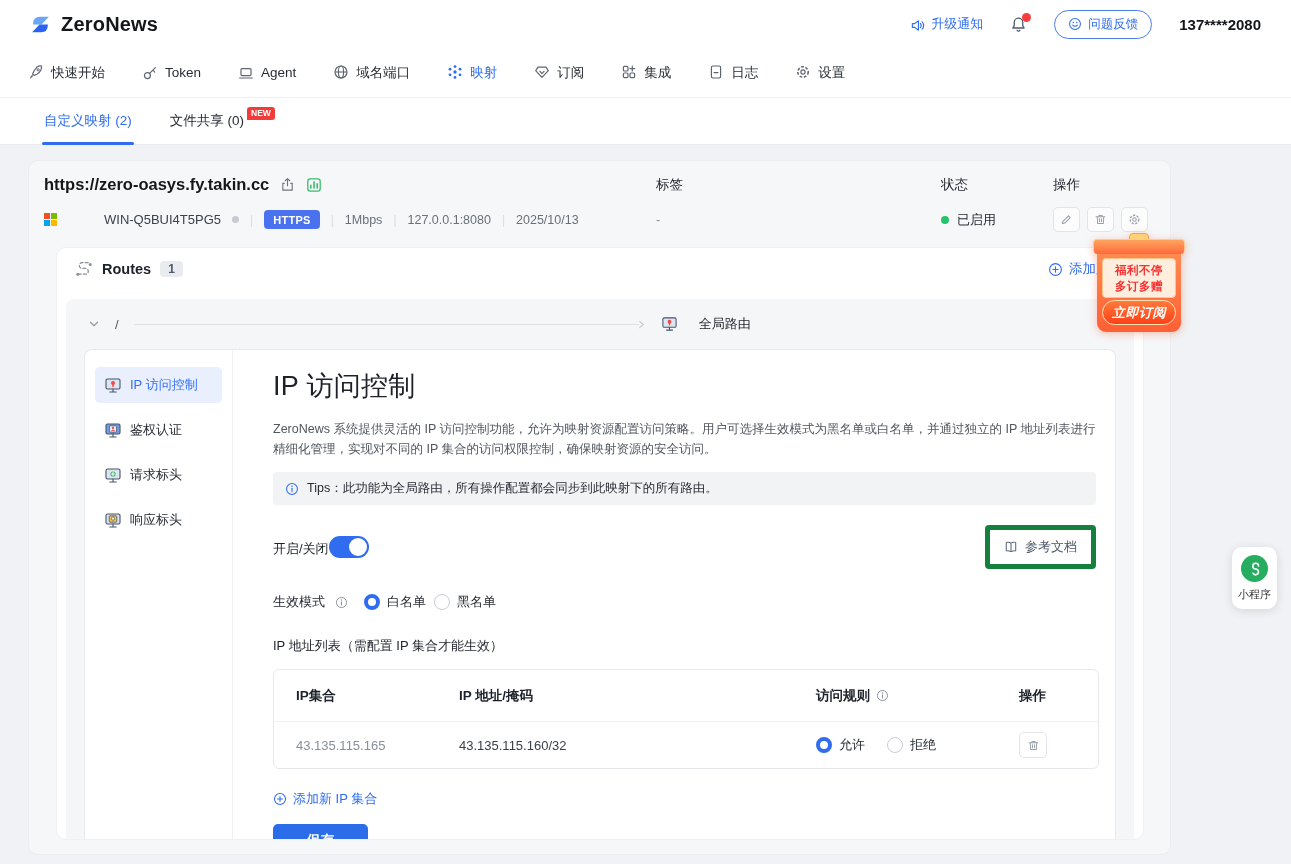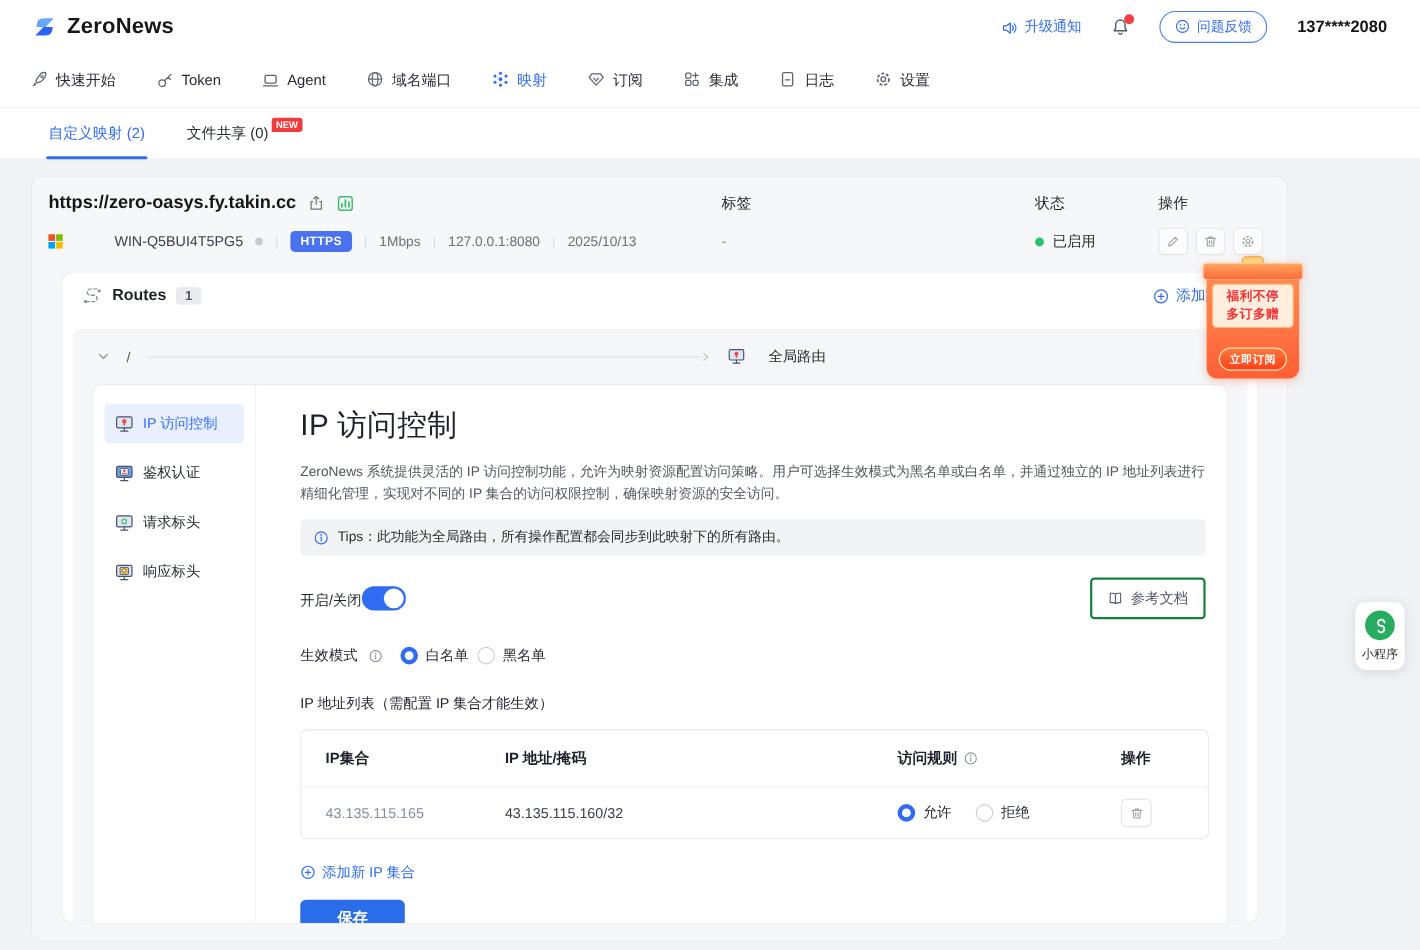--- a/index.html
+++ b/index.html
@@ -80,21 +80,21 @@
   .main h1 { font-size:27px; font-weight:500; color:#1d2129; letter-spacing:.3px; }
   .desc { margin-top:15px; font-size:12.5px; line-height:1.6; color:#51565f; }
   .tips { margin-top:13px; background:#f2f3f5; border-radius:4px; padding:8px 12px; display:flex; align-items:center; gap:8px; font-size:12.5px; color:#272c33; }
   .tips .ic { color:#2f6cf0; display:flex; }
 
   .toggle-row { margin-top:20px; display:flex; align-items:center; justify-content:space-between; }
   .lab { font-size:13px; color:#1d2129; }
   .tr-left { display:flex; align-items:flex-end; }
   .toggle { width:40px; height:22px; border-radius:11px; background:#2f6cf0; position:relative; cursor:pointer; }
   .toggle .knob { position:absolute; top:2px; right:2px; width:18px; height:18px; border-radius:50%; background:#fff; }
-  .doc-btn { display:flex; align-items:center; gap:7px; border:2px solid #15803d; border-radius:4px; background:#fff; padding:8px 14px; font-size:13px; color:#4e5969; cursor:pointer; }
+  .doc-btn { display:flex; align-items:center; gap:7px; border:5px solid #15803d; border-radius:4px; background:#fff; padding:8px 14px; font-size:13px; color:#4e5969; cursor:pointer; }
 
   .mode-row { margin-top:24px; display:flex; align-items:center; gap:10px; }
   .info-ic { color:#8a919c; display:flex; cursor:pointer; }
   .radio-group { display:flex; align-items:center; gap:8px; margin-left:6px; }
   .radio-opt { display:flex; align-items:center; gap:7px; font-size:13px; color:#272c33; cursor:pointer; }
   .radio { width:16px; height:16px; border-radius:50%; border:1px solid #c9ced6; background:#fff; }
   .radio.checked { border:4.5px solid #2f6cf0; }
 
   .list-label { margin-top:26px; font-size:13px; color:#1d2129; }
 
@@ -111,21 +111,21 @@
   .add-ip { margin-top:21px; display:flex; align-items:center; gap:6px; color:#2f6cf0; font-size:13px; cursor:pointer; width:fit-content; }
   .save-btn { margin-top:16px; width:95px; height:33px; background:#2b6de9; border:none; border-radius:5px; color:#fff; font-size:14px; font-weight:600; cursor:pointer; font-family:inherit; }
 
   
   .promo { position:absolute; left:1097px; top:88px; width:84px; cursor:pointer; z-index:5; filter:drop-shadow(0 2px 4px rgba(244,90,40,.35)); }
   .promo-bow { width:20px; height:8px; background:#ffd27a; border-radius:4px 4px 0 0; margin:0 auto -2px; border:1px solid #f0a24a; }
   .promo-lid { height:15px; background:linear-gradient(180deg,#ffa45e,#ff6a3a); border-radius:4px; margin:0 -4px; border:1px solid #ffc98f; border-bottom:none; }
   .promo-body { background:linear-gradient(180deg,#ff8a50,#ff5f35); border-radius:0 0 9px 9px; padding:4px 5px 7px; }
   .promo-inner { background:#ffeedd; border:1px solid #ffc48a; border-radius:4px; padding:4px 1px 3px; text-align:center; }
   .promo-line { color:#f53030; font-weight:700; font-size:11.5px; line-height:1.35; letter-spacing:.5px; }
-  .promo-cta { margin:18px auto 0; width:fit-content; background:linear-gradient(180deg,#ff7a3c,#ff4018); border:1px solid #ffe3b0; color:#fff; font-size:10px; font-weight:700; border-radius:999px; padding:2.5px 9px; letter-spacing:.5px; }
+  .promo-cta { margin:2px auto 0; width:fit-content; background:linear-gradient(180deg,#ff7a3c,#ff4018); border:1px solid #ffe3b0; color:#fff; font-size:13px; font-weight:700; border-radius:999px; padding:2.5px 9px; letter-spacing:.5px;font-style:italic; }
 
   
   .mini-widget { position:absolute; left:1232px; top:402px; width:45px; padding:8px 2px 7px; background:#fff; border-radius:10px; box-shadow:0 2px 10px rgba(40,50,70,.14); text-align:center; cursor:pointer; z-index:5; }
   .mini-circle { width:27px; height:27px; border-radius:50%; background:#26ad5f; margin:0 auto; display:flex; align-items:center; justify-content:center; }
   .mini-label { font-size:11px; color:#333; margin-top:5px; }
 
   svg { display:block; }
 </style>
 </head>
 <body>

